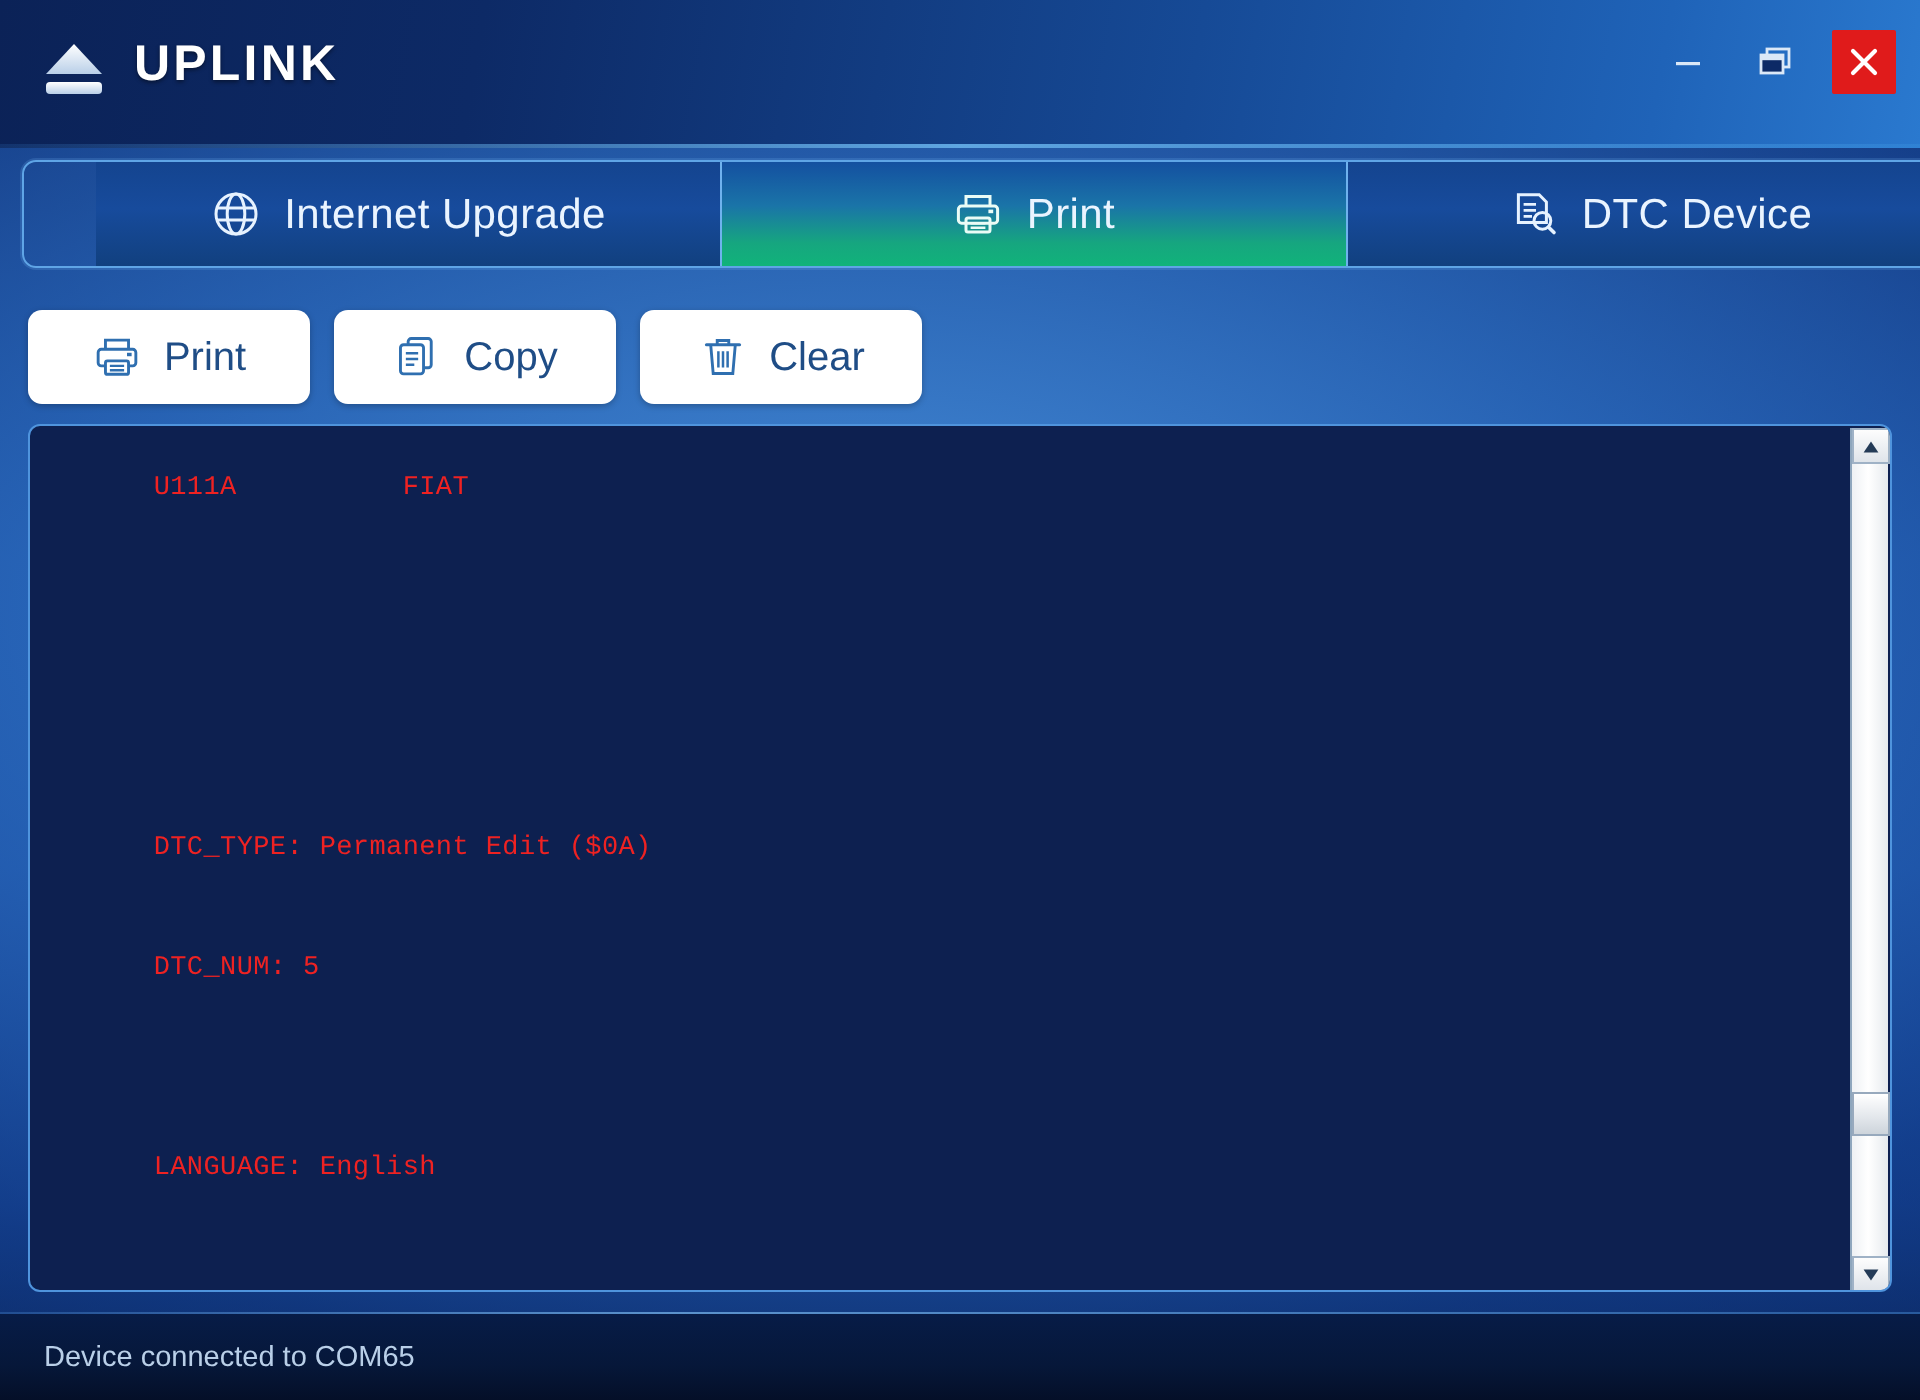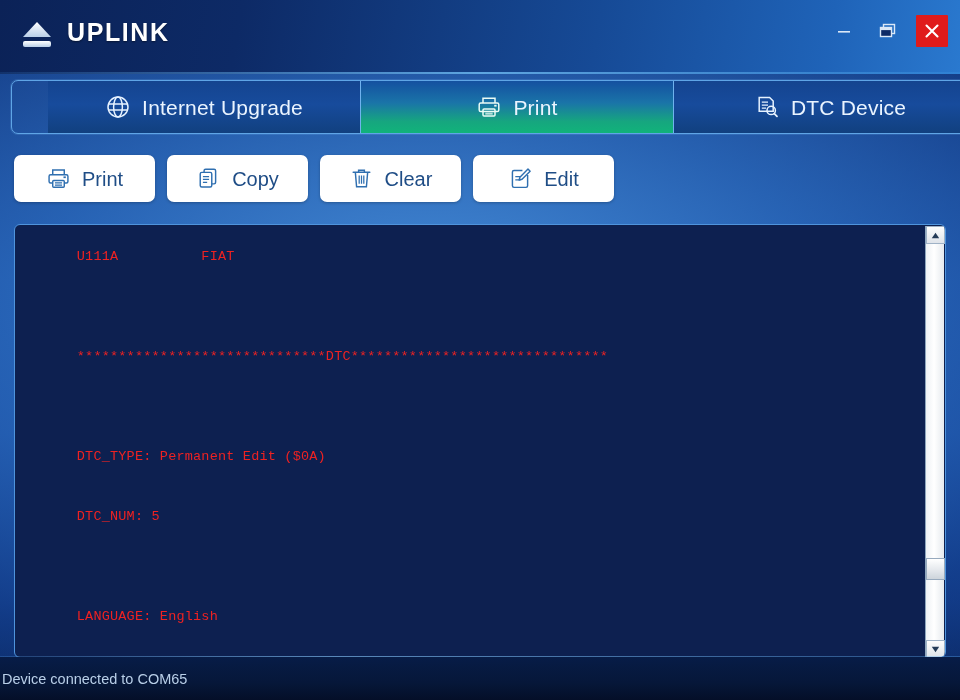--- a/index.html
+++ b/index.html
@@ -133,21 +133,21 @@
   .tbtn .tlabel {
     font-size: 20px;
     color: #1f4d86;
     line-height: 1;
   }
   .tbtn svg { display:block; }
 
   
   #console {
     position: absolute;
-    left: 14px; top: 224px;
+    left: 14px; top: 212px;
     width: 932px; height: 434px;
     box-sizing: border-box;
     background: #0d2050;
     border: 1px solid #4f94dd;
     border-radius: 6px;
     overflow: hidden;
   }
   #console-text {
     position: absolute;
     left: 0; top: -8px;
@@ -201,21 +201,21 @@
   }
   #statusbar {
     position: absolute;
     left: 0; top: 657px;
     width: 960px; height: 43px;
     background: linear-gradient(180deg, #071c47 0%, #061739 60%, #040f28 100%);
     display: flex;
     align-items: center;
   }
   #status-text {
-    margin-left: 2px;
+    margin-left: 22px;
     color: #b9cfe8;
     font-size: 14.5px;
   }
 </style>
 </head>
 <body>
 
 <div id="app">
 
   <div id="titlebar">
@@ -326,37 +326,26 @@
         <svg width="25" height="25" viewBox="0 0 26 26">
           <path d="M4.4 6.6 H21.6" stroke="#2f6fb0" stroke-width="1.6" stroke-linecap="round"></path>
           <path d="M10 6.6 V4.4 h6 v2.2" fill="none" stroke="#2f6fb0" stroke-width="1.5"></path>
           <path d="M6.6 6.6 L7.9 21.6 h10.2 L19.4 6.6" fill="none" stroke="#2f6fb0" stroke-width="1.5"></path>
           <path d="M10.6 10 V18.4 M13 10 V18.4 M15.4 10 V18.4" stroke="#2f6fb0" stroke-width="1.3"></path>
         </svg>
       </span>
       <span class="tlabel">Clear</span>
     </div>
 
-    <div class="tbtn">
-      <span>
-        <svg width="25" height="25" viewBox="0 0 26 26">
-          <path d="M20.4 9.4 V20.6 a1.6 1.6 0 0 1 -1.6 1.6 H6.2 a1.6 1.6 0 0 1 -1.6 -1.6 V6.2 a1.6 1.6 0 0 1 1.6 -1.6 H15" fill="none" stroke="#2f6fb0" stroke-width="1.5"></path>
-          <path d="M7.6 11 H14.4 M7.6 14.4 H13" stroke="#2f6fb0" stroke-width="1.3"></path>
-          <path d="M20.8 3.2 L23 5.4 L14.6 13.8 L11.6 14.6 L12.4 11.6 Z" fill="#ffffff" stroke="#2f6fb0" stroke-width="1.5" stroke-linejoin="round"></path>
-        </svg>
-      </span>
-      <span class="tlabel">Edit</span>
-    </div>
   </div>
 
   <div id="console">
     <div id="console-text">
       <span>U111A          FIAT</span>
 <br><br><br>
-      <span>******************************DTC*******************************</span>
 <br>
 <br>
       <span>DTC_TYPE: Permanent Edit ($0A)</span>
 <br>
       <span>DTC_NUM: 5</span>
 <br>
 <br>
       <span>LANGUAGE: English</span>
 <br><br><br>
       

